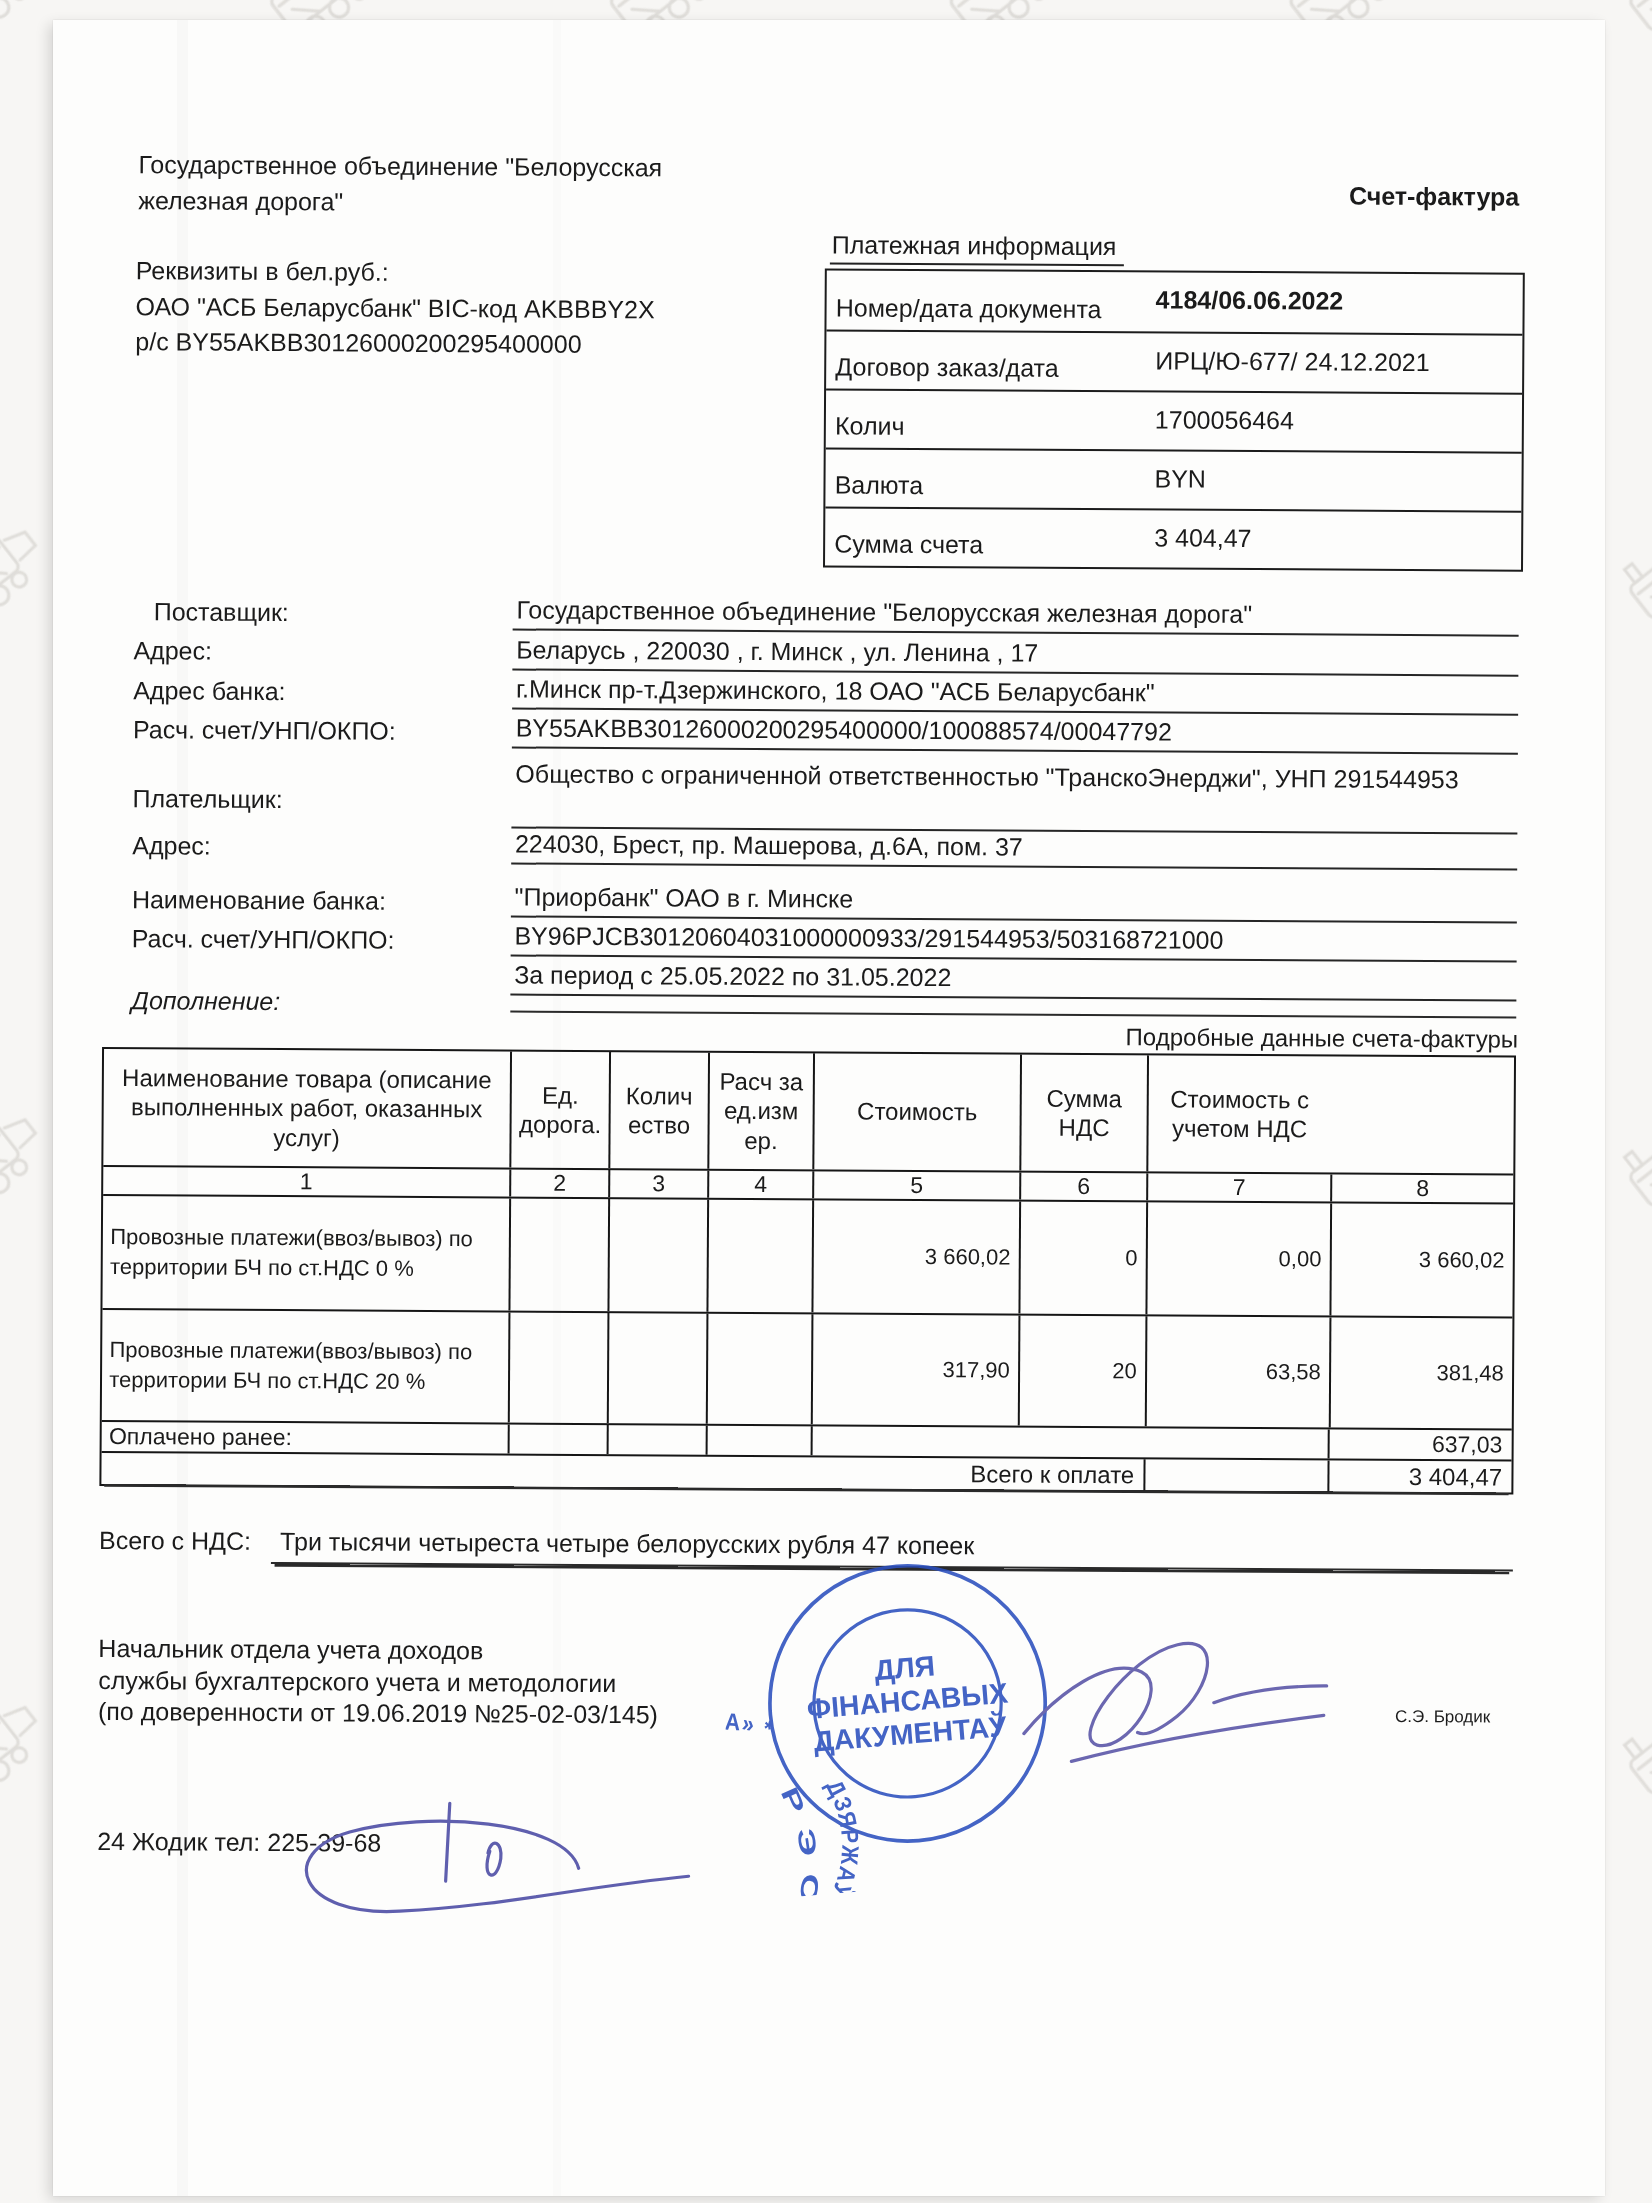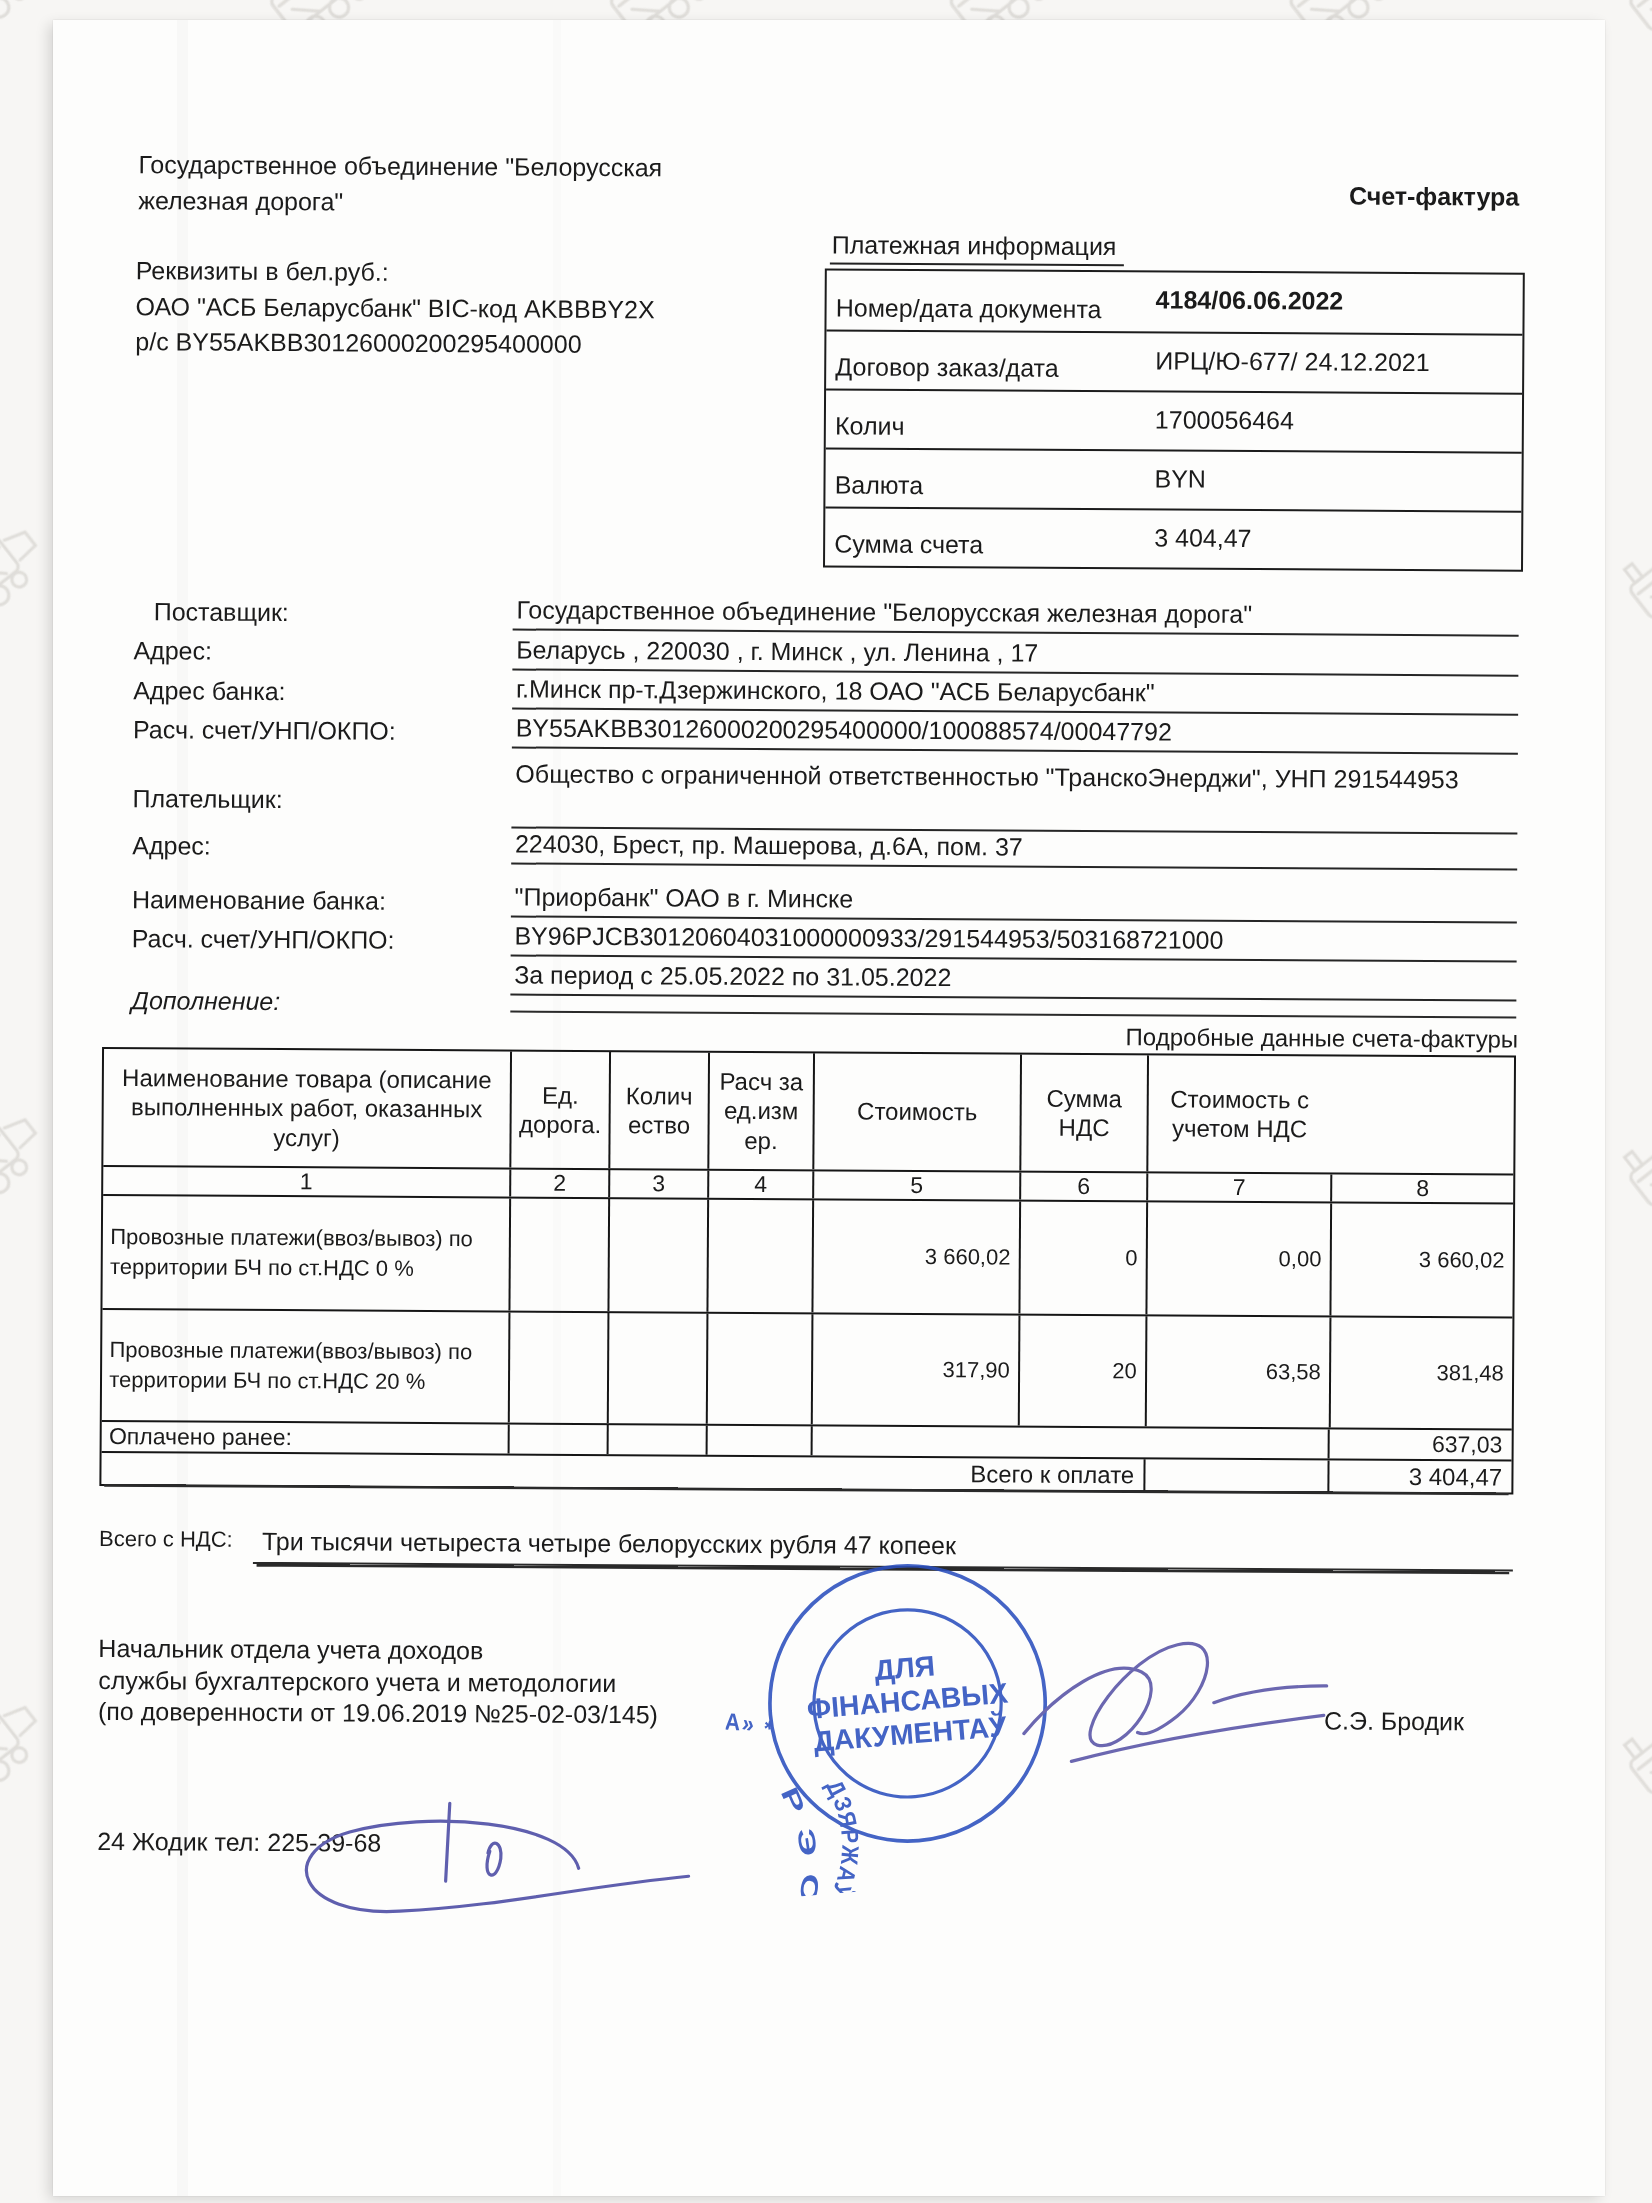--- a/index.html
+++ b/index.html
@@ -50,24 +50,24 @@
   .irow.data .name{justify-content:flex-start;text-align:left;padding:0 7.3px;line-height:1.35;}
   .irow.data .num{justify-content:flex-end;text-align:right;padding-right:8.3px;}
   .irow.paid{grid-template-columns:406px 99px 99px 105px 517px 183px;height:31px;font-size:23px;}
   .irow.paid .lbl{justify-content:flex-start;text-align:left;padding-left:7.3px;}
   .irow.paid .num{justify-content:flex-end;padding-right:8.3px;}
   .irow.total{grid-template-columns:1042px 184px 183px;height:33px;font-size:24px;box-shadow:0 5.5px 0 -2.8px #2a2a2a;}
   .irow.total .lbl{justify-content:flex-end;text-align:right;padding-right:9.2px;border-left:none;}
   .irow.total .num{justify-content:flex-end;padding-right:8.3px;}
   
   .grand{position:absolute;left:55px;top:1504px;width:1414px;display:flex;align-items:flex-start;}
-  .grand .glabel{font-size:22px;white-space:nowrap;padding-top:1.8px;}
+  .grand .glabel{font-size:25px;white-space:nowrap;padding-top:1.8px;}
   .grand .gwords{flex:1;margin-left:20px;font-size:25px;padding:1.8px 5.5px 6.4px 9.2px;border-bottom:2.8px solid #2a2a2a;box-shadow:0 6.4px 0 -3.7px #2a2a2a;}
   .sign-block{position:absolute;left:55px;top:1613px;font-size:25px;line-height:1.26;}
-  .signer{position:absolute;left:1281px;top:1679px;font-size:25px;}
+  .signer{position:absolute;left:1352px;top:1679px;font-size:17px;}
   .contact{position:absolute;left:55px;top:1807px;font-size:25px;}
   .stamp{position:absolute;left:681px;top:1495px;width:367px;height:367px;transform:rotate(-5deg);opacity:.88;}
   .sig1{position:absolute;left:964px;top:1598px;width:331px;height:165px;}
   .sig2{position:absolute;left:220px;top:1772px;width:459px;height:165px;}
 </style>
 </head>
 <body>
 
 <div class="canvas">
 

